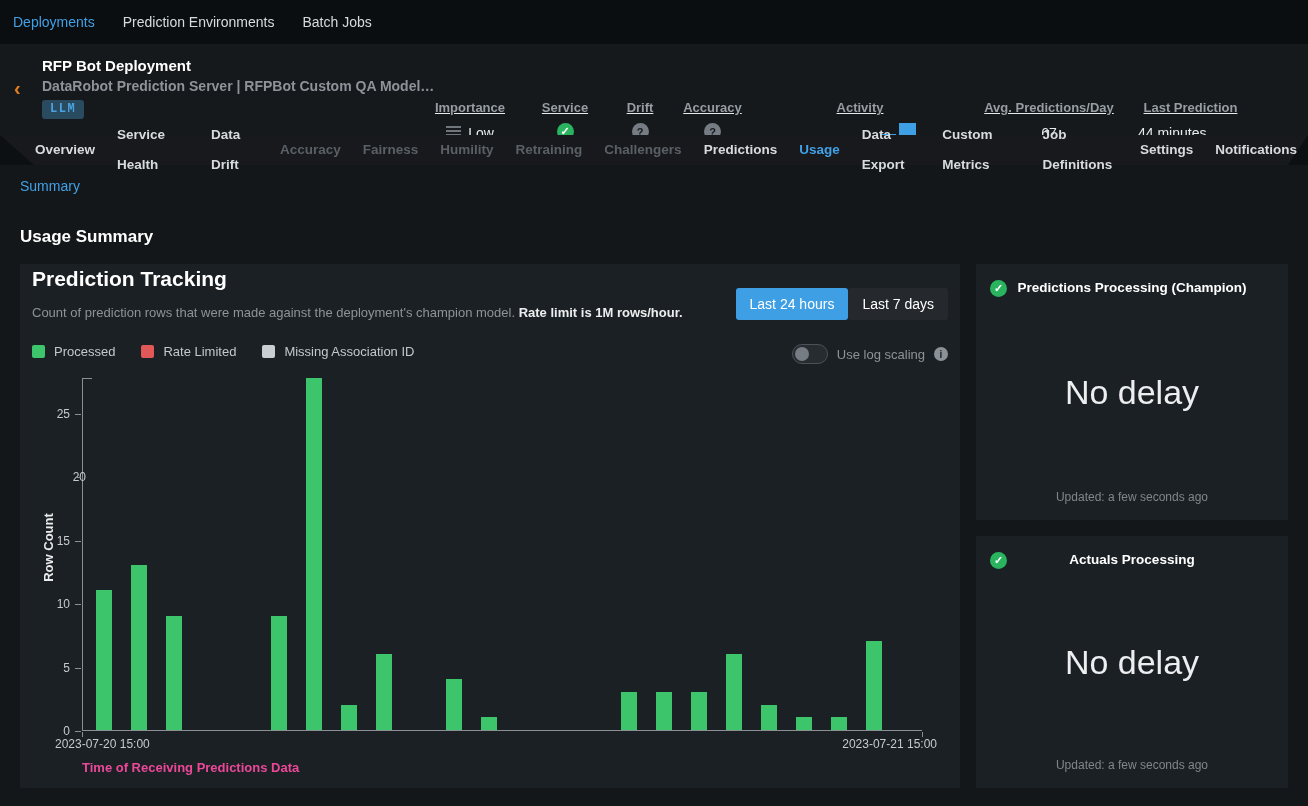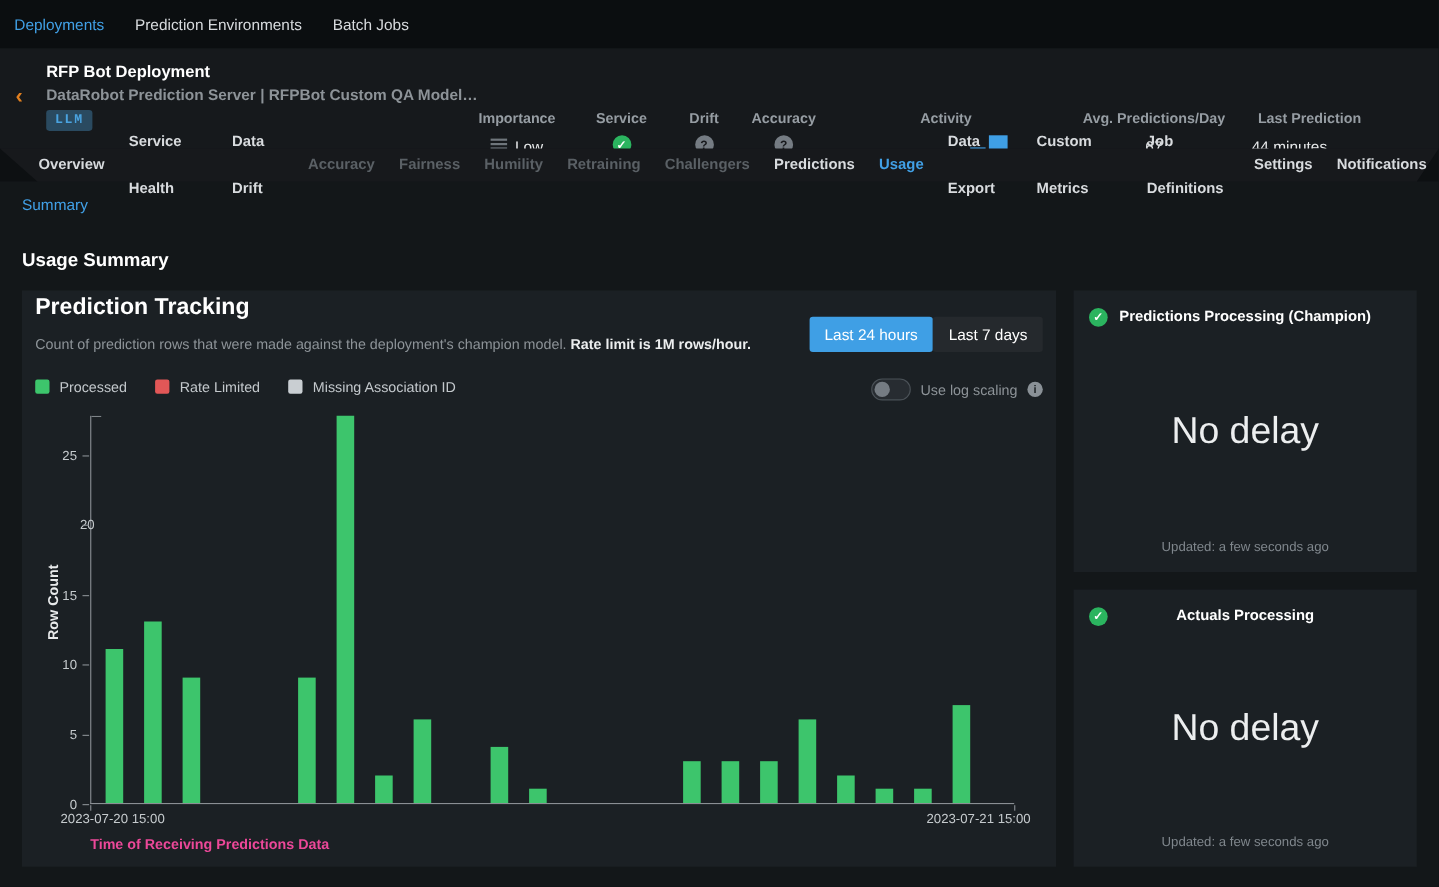--- a/index.html
+++ b/index.html
@@ -15,21 +15,21 @@
 
   
   .dep-header { position:absolute; left:0; top:44px; width:1308px; height:91px; background:#16191c; }
   .back-chevron { position:absolute; left:14px; top:34px; color:#e07f1f; font-size:20px; font-weight:bold; cursor:pointer; line-height:20px; }
   .dep-titles { position:absolute; left:42px; top:13px; }
   .dep-title { font-size:15px; font-weight:bold; color:#fff; }
   .dep-subtitle { font-size:14px; font-weight:bold; color:#8d9398; margin-top:4px; }
   .llm-badge { display:inline-block; margin-top:6px; padding:2px 8px 3px; background:#2a4a60; color:#4aa3e0;
                font-size:12px; font-weight:bold; letter-spacing:1.5px; border-radius:3px;font-family:Liberation Mono, monospace; }
 
-  .metrics { position:absolute; left:425px; top:56px; display:flex; align-items:flex-start; }
+  .metrics { position:absolute; left:425px; top:56px; display:flex; align-items:flex-start;text-decoration:underline; }
   .metric { display:flex; flex-direction:column; align-items:center; }
   .metric-label { font-size:13px; font-weight:bold; color:#969da3; }
   .metric-value { margin-top:10px; font-size:14px; color:#e8eaeb; display:flex; align-items:center; gap:7px; }
   .m-importance { width:90px; } .m-service { width:100px; } .m-drift { width:50px; }
   .m-accuracy { width:95px; } .m-activity { width:200px; } .m-avg { width:178px; } .m-last { width:105px; }
 
   .importance-icon { display:inline-flex; flex-direction:column; gap:2px; }
   .importance-icon i { display:block; width:15px; height:2px; background:#6f767c; }
   .importance-icon i.blue { background:#3f9fe5; }
 
@@ -49,21 +49,21 @@
   .menu-icon { display:inline-flex; flex-direction:column; gap:2px; cursor:pointer; margin-left:4px; }
   .menu-icon i { display:block; width:14px; height:2px; background:#cf7420; }
 
   
   .tabstrip { position:absolute; left:0; top:135px; width:1308px; height:30px; background:#17191c;
               display:flex; align-items:center; padding-left:24px; }
   .tabstrip::before { content:""; position:absolute; left:0; bottom:0; width:0; height:0;
               border-bottom:30px solid #0d1012; border-right:34px solid transparent; }
   .tabstrip::after { content:""; position:absolute; right:0; bottom:0; width:0; height:0;
               border-bottom:30px solid #0d1012; border-left:20px solid transparent; }
-  .tab { font-size:13.5px; font-weight:bold; color:#d8dbde; padding:0 11px; line-height:42px; cursor:pointer; position:relative; z-index:1; }
+  .tab { font-size:13.5px; font-weight:bold; color:#d8dbde; padding:0 11px; line-height:30px; cursor:pointer; position:relative; z-index:1; }
   .tab.disabled { color:#5a6065; cursor:default; }
   .tab.active { color:#41a0e6; }
 
   
   .summary-link { position:absolute; left:20px; top:178px; font-size:14px; color:#41a0e6; cursor:pointer; }
   .page-title { position:absolute; left:20px; top:227px; font-size:17px; font-weight:bold; color:#fff; }
 
   
   .panel { position:absolute; background:#1b2024; }
   .tracking-panel { left:20px; top:264px; width:940px; height:524px; }

